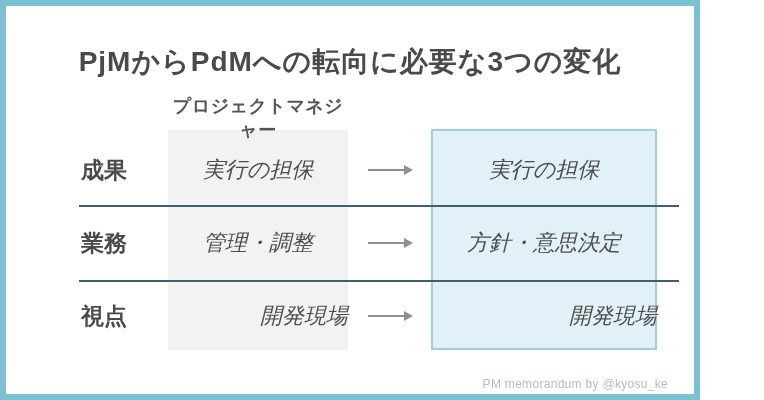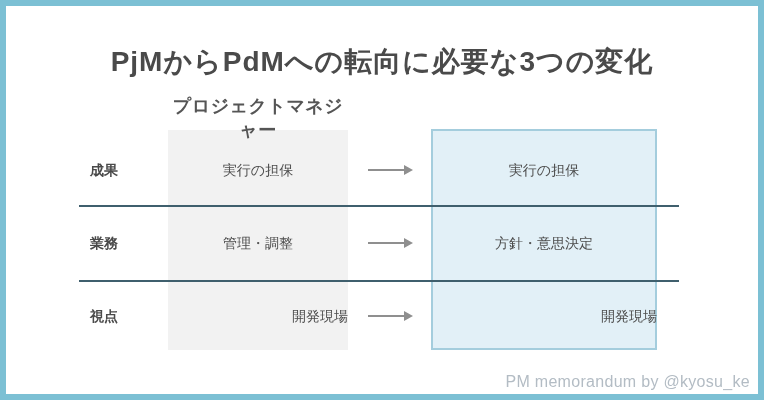--- a/index.html
+++ b/index.html
@@ -1,18 +1,18 @@
 <!DOCTYPE html>
 <html><head>
 <meta charset="utf-8">
 <style>
   html, body { margin: 0; padding: 0; background: #ffffff; }
   .slide {
     position: relative;
-    width: 764px;
+    width: 700px;
     height: 400px;
     background: #ffffff;
     font-family: "Liberation Sans", sans-serif;
     overflow: hidden;
   }
   .frame {
     position: absolute;
     inset: 0;
     border: 6px solid #7cc0d4;
     pointer-events: none;
@@ -65,37 +65,38 @@
     width: 600px;
     height: 2px;
     background: #3f5f6d;
     z-index: 10;
   }
   .sep-line.first  { top: 205px; }
   .sep-line.second { top: 280px; }
 
   .row-label {
     position: absolute;
-    left: 90px;
+    left: 81px;
     width: 70px;
     height: 26px;
     line-height: 26px;
-    font-size: 14px;
+    font-size: 23px;
     font-weight: bold;
     color: #4a4a4a;
     z-index: 5;
   }
   .cell-text {
     position: absolute;
     height: 30px;
     line-height: 30px;
     text-align: center;
-    font-size: 14px;
+    font-size: 22px;
     color: #4d4d4d;
     z-index: 5;
+    font-style: italic;
   }
   .cell-text.from { left: 168px; width: 180px; }
   .cell-text.to   { left: 431px; width: 226px; }
 
   .r0 .row-label { top: 157px; }
   .r1 .row-label { top: 230px; }
   .r2 .row-label { top: 303px; }
   .r0 .cell-text { top: 155px; }
   .r1 .cell-text { top: 228px; }
   .r2 .cell-text { top: 301px; text-align: right; }
@@ -119,23 +120,23 @@
   .arrow .head {
     position: absolute;
     right: 0; top: 1px;
     width: 0; height: 0;
     border-left: 9px solid #8f8f8f;
     border-top: 5px solid transparent;
     border-bottom: 5px solid transparent;
   }
   .footer {
     position: absolute;
-    right: 14px;
+    right: 32px;
     bottom: 9px;
-    font-size: 16px;
+    font-size: 12px;
     color: #b3bcc4;
     letter-spacing: 0.3px;
     z-index: 5;
   }
 </style>
 </head>
 <body>
 
 <div class="slide">
   <div class="frame"></div>

